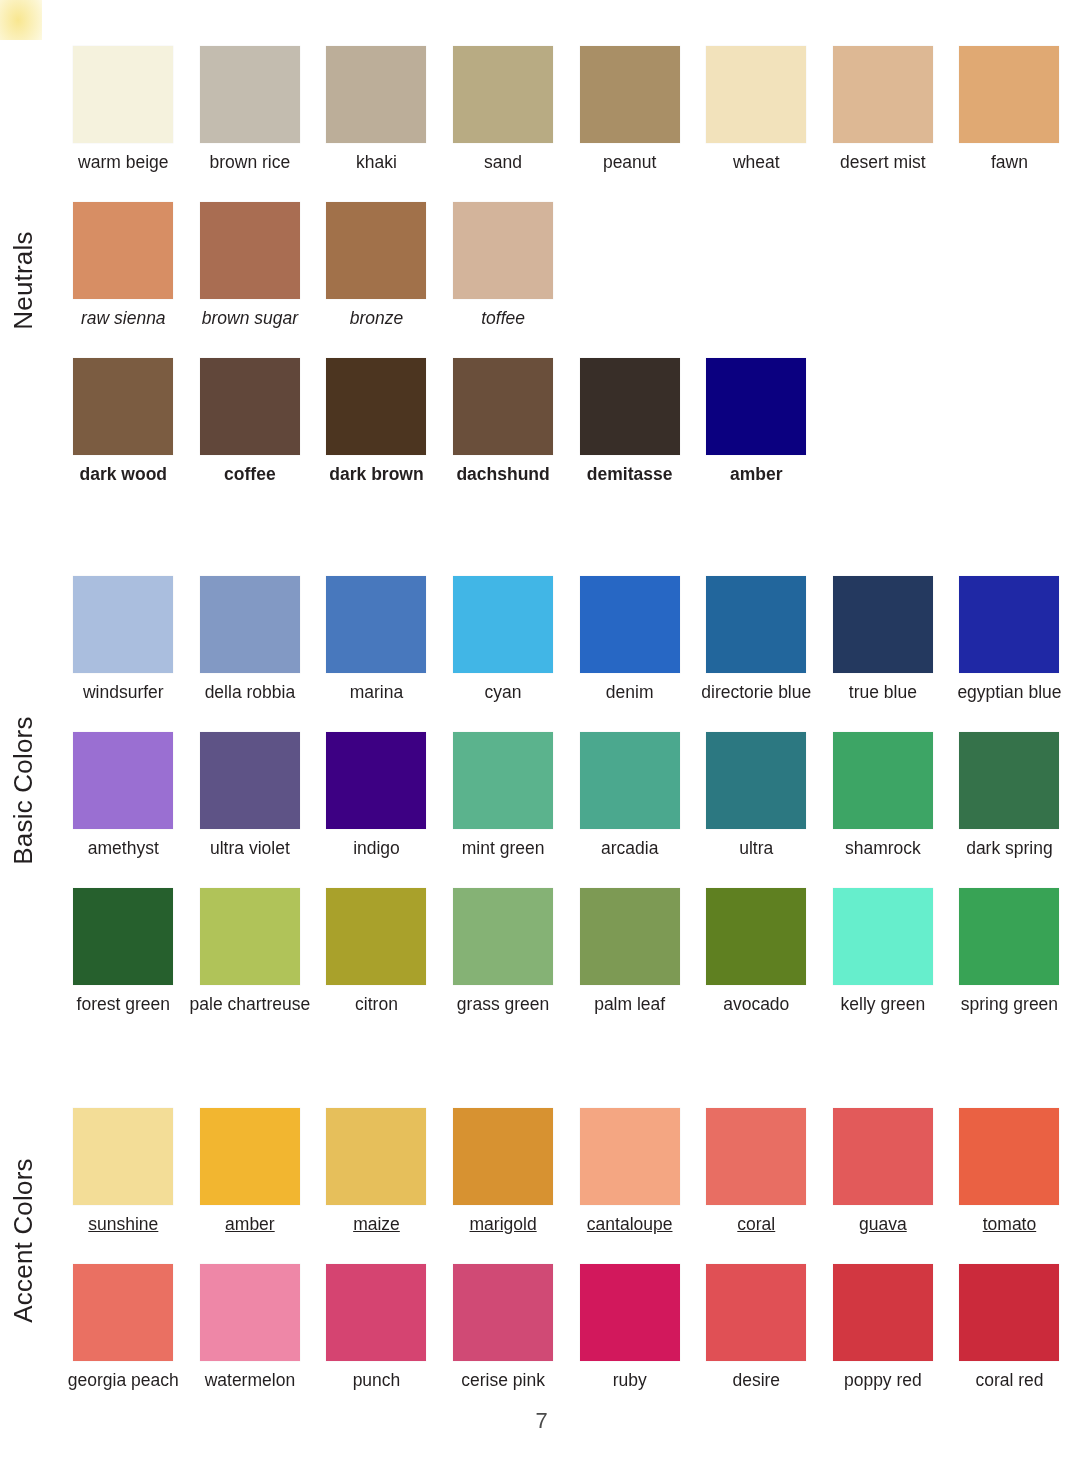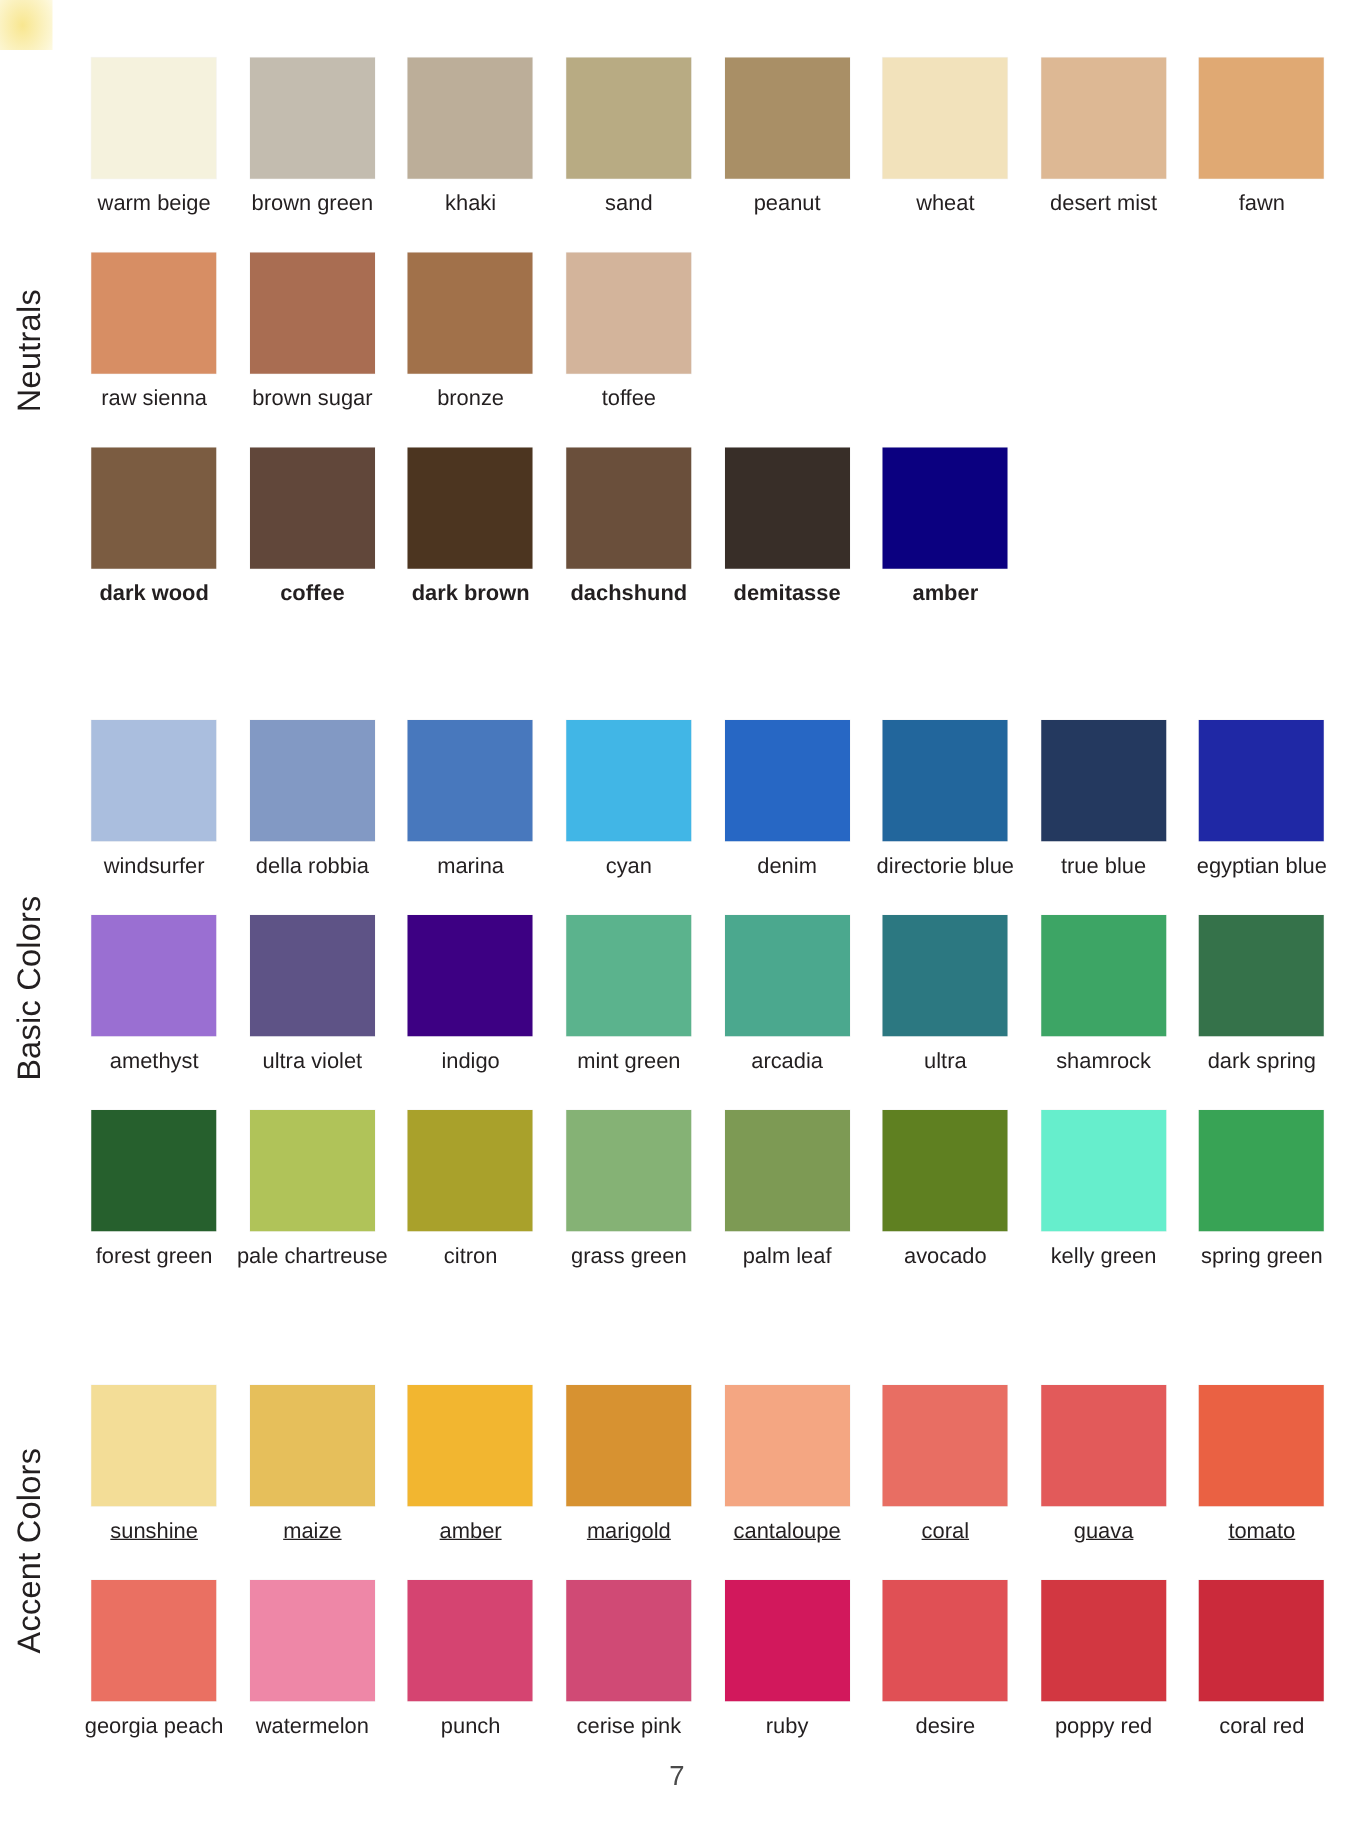--- a/index.html
+++ b/index.html
@@ -120,21 +120,21 @@
           <span>Neutrals</span>
         </div>
         <div class="rows">
           <div class="row" style="height: 156px;">
             <div class="cell">
               <div class="swatch" style="background: rgb(245, 242, 221);"></div>
               <div class="cell-label">warm beige</div>
             </div>
             <div class="cell">
               <div class="swatch" style="background: rgb(195, 188, 175);"></div>
-              <div class="cell-label">brown green</div>
+              <div class="cell-label">brown rice</div>
             </div>
             <div class="cell">
               <div class="swatch" style="background: rgb(188, 174, 153);"></div>
               <div class="cell-label">khaki</div>
             </div>
             <div class="cell">
               <div class="swatch" style="background: rgb(184, 171, 131);"></div>
               <div class="cell-label">sand</div>
             </div>
             <div class="cell">
@@ -147,21 +147,21 @@
             </div>
             <div class="cell">
               <div class="swatch" style="background: rgb(221, 184, 148);"></div>
               <div class="cell-label">desert mist</div>
             </div>
             <div class="cell">
               <div class="swatch" style="background: rgb(224, 169, 115);"></div>
               <div class="cell-label">fawn</div>
             </div>
           </div>
-          <div class="row" style="height: 156px;">
+          <div class="row" style="height: 156px; font-style: italic;">
             <div class="cell">
               <div class="swatch" style="background: rgb(215, 142, 100);"></div>
               <div class="cell-label">raw sienna</div>
             </div>
             <div class="cell">
               <div class="swatch" style="background: rgb(169, 109, 82);"></div>
               <div class="cell-label">brown sugar</div>
             </div>
             <div class="cell">
               <div class="swatch" style="background: rgb(161, 113, 74);"></div>
@@ -337,28 +337,28 @@
         <div class="section-label" style="top: 12px; height: 240px;">
           <span>Accent Colors</span>
         </div>
         <div class="rows">
           <div class="row" style="height: 156px; text-decoration: underline;">
             <div class="cell">
               <div class="swatch" style="background: rgb(243, 221, 151);"></div>
               <div class="cell-label">sunshine</div>
             </div>
             <div class="cell">
+              <div class="swatch" style="background: rgb(242, 182, 48);"></div>
+              <div class="cell-label">amber</div>
+            </div>
+            <div class="cell">
               <div class="swatch" style="background: rgb(230, 191, 91);"></div>
               <div class="cell-label">maize</div>
             </div>
             <div class="cell">
-              <div class="swatch" style="background: rgb(242, 182, 48);"></div>
-              <div class="cell-label">amber</div>
-            </div>
-            <div class="cell">
               <div class="swatch" style="background: rgb(215, 146, 49);"></div>
               <div class="cell-label">marigold</div>
             </div>
             <div class="cell">
               <div class="swatch" style="background: rgb(244, 166, 130);"></div>
               <div class="cell-label">cantaloupe</div>
             </div>
             <div class="cell">
               <div class="swatch" style="background: rgb(232, 110, 99);"></div>
               <div class="cell-label">coral</div>

